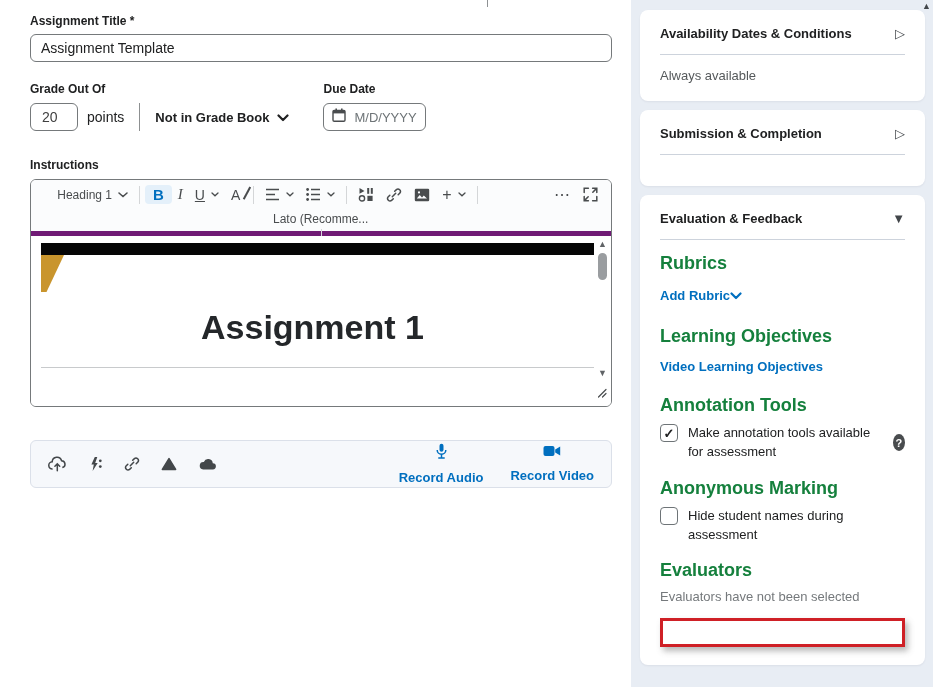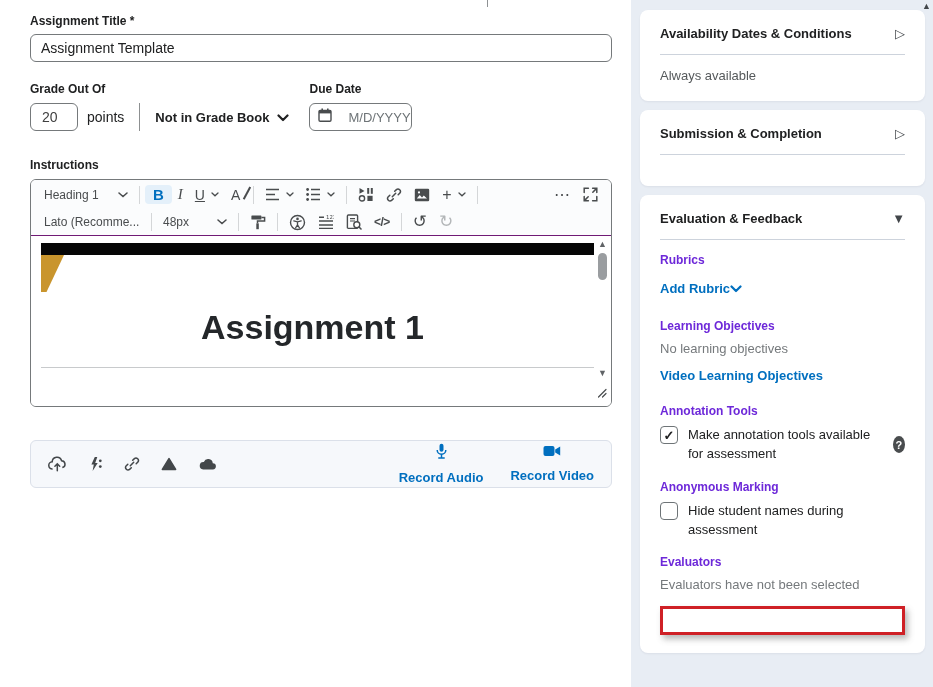--- a/index.html
+++ b/index.html
@@ -7,37 +7,37 @@
   .page { position:relative; width:933px; height:687px; background:#fff;
           font-family:"Liberation Sans", sans-serif; color:#202122; overflow:hidden; }
   .top-tick { position:absolute; left:487px; top:0; width:1px; height:7px; background:#8e9193; }
 
   
   .left { position:absolute; left:30px; top:14px; width:582px; }
   .flabel { font-size:12px; font-weight:bold; color:#202122; display:block; }
   .title-input { width:100%; height:28px; border:1px solid #75797b; border-radius:6px;
                  padding:0 10px; font-size:14px; color:#202122; font-family:inherit; margin-top:6px; }
   .grade-due { display:flex; margin-top:20px; }
-  .due-col { margin-left:20px; }
+  .due-col { margin-left:34px; }
   .controls { display:flex; align-items:center; margin-top:7px; height:28px; }
   .num-input { width:48px; height:28px; border:1px solid #75797b; border-radius:6px;
                padding:0 0 0 11px; font-size:14px; font-family:inherit; color:#404040; }
   .points { margin-left:9px; font-size:14px; color:#202122; }
   .vsep { width:1px; height:28px; background:#8d9091; margin:0 15px; }
   .gb-btn { display:flex; align-items:center; gap:8px; font-size:13px; font-weight:bold;
             color:#202122; background:none; border:none; font-family:inherit; cursor:pointer; }
-  .date-box { display:flex; align-items:center; gap:16px; width:103px; height:28px;
+  .date-box { display:flex; align-items:center; gap:8px; width:103px; height:28px;
               border:1px solid #75797b; border-radius:6px; padding:0 8px; margin-top:7px; color:#494c4e; }
   .date-ph { font-size:13px; color:#6e7477; }
   .instr-label { margin-top:27px; }
 
   
   .editor { margin-top:7px; border:1px solid #75797b; border-radius:6px; background:#fff; overflow:hidden; }
   .tbrow { display:flex; align-items:center; padding:0 7px; height:29px; background:#fbfcfd; }
-  .tbrow2 { height:27px; border-bottom:1px solid #701a75; }
+  .tbrow2 { height:27px; border-bottom:5px solid #701a75;flex-direction:column; }
   .tbtn { display:inline-flex; align-items:center; gap:6px; padding:3px 6px; border-radius:4px;
           color:#494c4e; font-size:12px; background:none; border:none; font-family:inherit; cursor:pointer; white-space:nowrap; }
   .tbtn svg { display:block; }
   .bold-btn { background:#e4f0fa; color:#006fbf; font-weight:bold; font-size:15px; padding:1px 8px; }
   .italic-btn { font-family:"Liberation Serif", serif; font-style:italic; font-size:15px; }
   .under-btn .u { text-decoration:underline; font-size:14px; }
   .fc { position:relative; font-size:14px; padding-right:8px; }
   .fc::after { content:""; position:absolute; right:1px; top:2px; width:1.5px; height:14px;
                background:currentColor; transform:rotate(28deg); }
   .plus-btn { font-size:16px; }
@@ -75,21 +75,21 @@
   .panel { position:absolute; left:631px; top:0; width:302px; height:687px;
            background:#e8edf4; padding:10px 8px 0 9px; }
   .scrolltick { position:absolute; top:1px; right:2px; font-size:9px; color:#42464a; }
   .card { background:#fff; border-radius:8px; padding:16px 20px 18px; margin-bottom:9px;
           box-shadow:0 1px 2px rgba(60,70,90,.08); }
   .card-head { display:flex; justify-content:space-between; align-items:center; cursor:pointer; }
   .card-title { font-size:13px; font-weight:bold; color:#202122; }
   .tri { font-size:13px; color:#42464a; }
   .cdiv { border-top:1px solid #cdd3dc; margin:13px 0 13px; }
   .summary { font-size:13px; color:#55595b; }
-  .sec-label { font-size:12px; font-weight:bold; color:#6d28d9; display:block; }
+  .sec-label { font-size:18px; font-weight:bold; color:#15803d; display:block; }
   .muted { font-size:13px; color:#75797c; }
   .blink { display:inline-flex; align-items:center; gap:0; font-size:13px; font-weight:bold;
            color:#006fbf; cursor:pointer; }
   .chkrow { display:flex; align-items:flex-start; gap:10px; margin-top:8px; }
   .chk { width:18px; height:18px; border:1px solid #6e7477; border-radius:4px; background:#fff;
          display:flex; align-items:center; justify-content:center; font-size:13px; font-weight:bold;
          color:#202122; flex:none; cursor:pointer; }
   .chk-label { font-size:13px; color:#202122; line-height:1.45; max-width:222px; }
   .help { width:17px; height:17px; border-radius:50%; background:#494c4e; color:#fff; font-size:11px;
           font-weight:bold; display:flex; align-items:center; justify-content:center;
@@ -140,21 +140,21 @@
           <span class="date-ph">M/D/YYYY</span>
         </div>
       </div>
     </div>
 
     <label class="flabel instr-label">Instructions</label>
 
     <div class="editor">
 
       <div class="tbrow">
-        <button class="tbtn" style="width:96px;justify-content:space-between">
+        <button class="tbtn" style="width:96px;justify-content:flex-end">
           <span>Heading 1</span>
           <svg width="10" height="6" viewBox="0 0 10 6">
               <path d="M1 1l4 3.6L9 1" fill="none" stroke="#494c4e" stroke-width="1.5" stroke-linecap="round"></path>
             </svg>
         </button>
         <span class="tsep"></span>
         <button class="tbtn bold-btn">B</button>
         <button class="tbtn italic-btn">I</button>
         <button class="tbtn under-btn">
           <span class="u">U</span>
@@ -391,21 +391,20 @@
       <div class="mt12">
         <span class="blink">
           <span>Add Rubric</span>
           <svg width="12" height="8" viewBox="0 0 12 8">
               <path d="M1.5 1.5L6 6l4.5-4.5" fill="none" stroke="#006fbf" stroke-width="2.2" stroke-linecap="round" stroke-linejoin="round"></path>
             </svg>
         </span>
       </div>
 
       <span class="sec-label mt22" style="display:block">Learning Objectives</span>
-      <div class="muted mt8">No learning objectives</div>
       <div class="mt10"><span class="blink">Video Learning Objectives</span></div>
 
       <span class="sec-label mt20" style="display:block">Annotation Tools</span>
       <div class="chkrow">
         <span class="chk">
           <span>✓</span>
         </span>
         <span class="chk-label">Make annotation tools available for assessment</span>
         <span class="help">?</span>
       </div>

